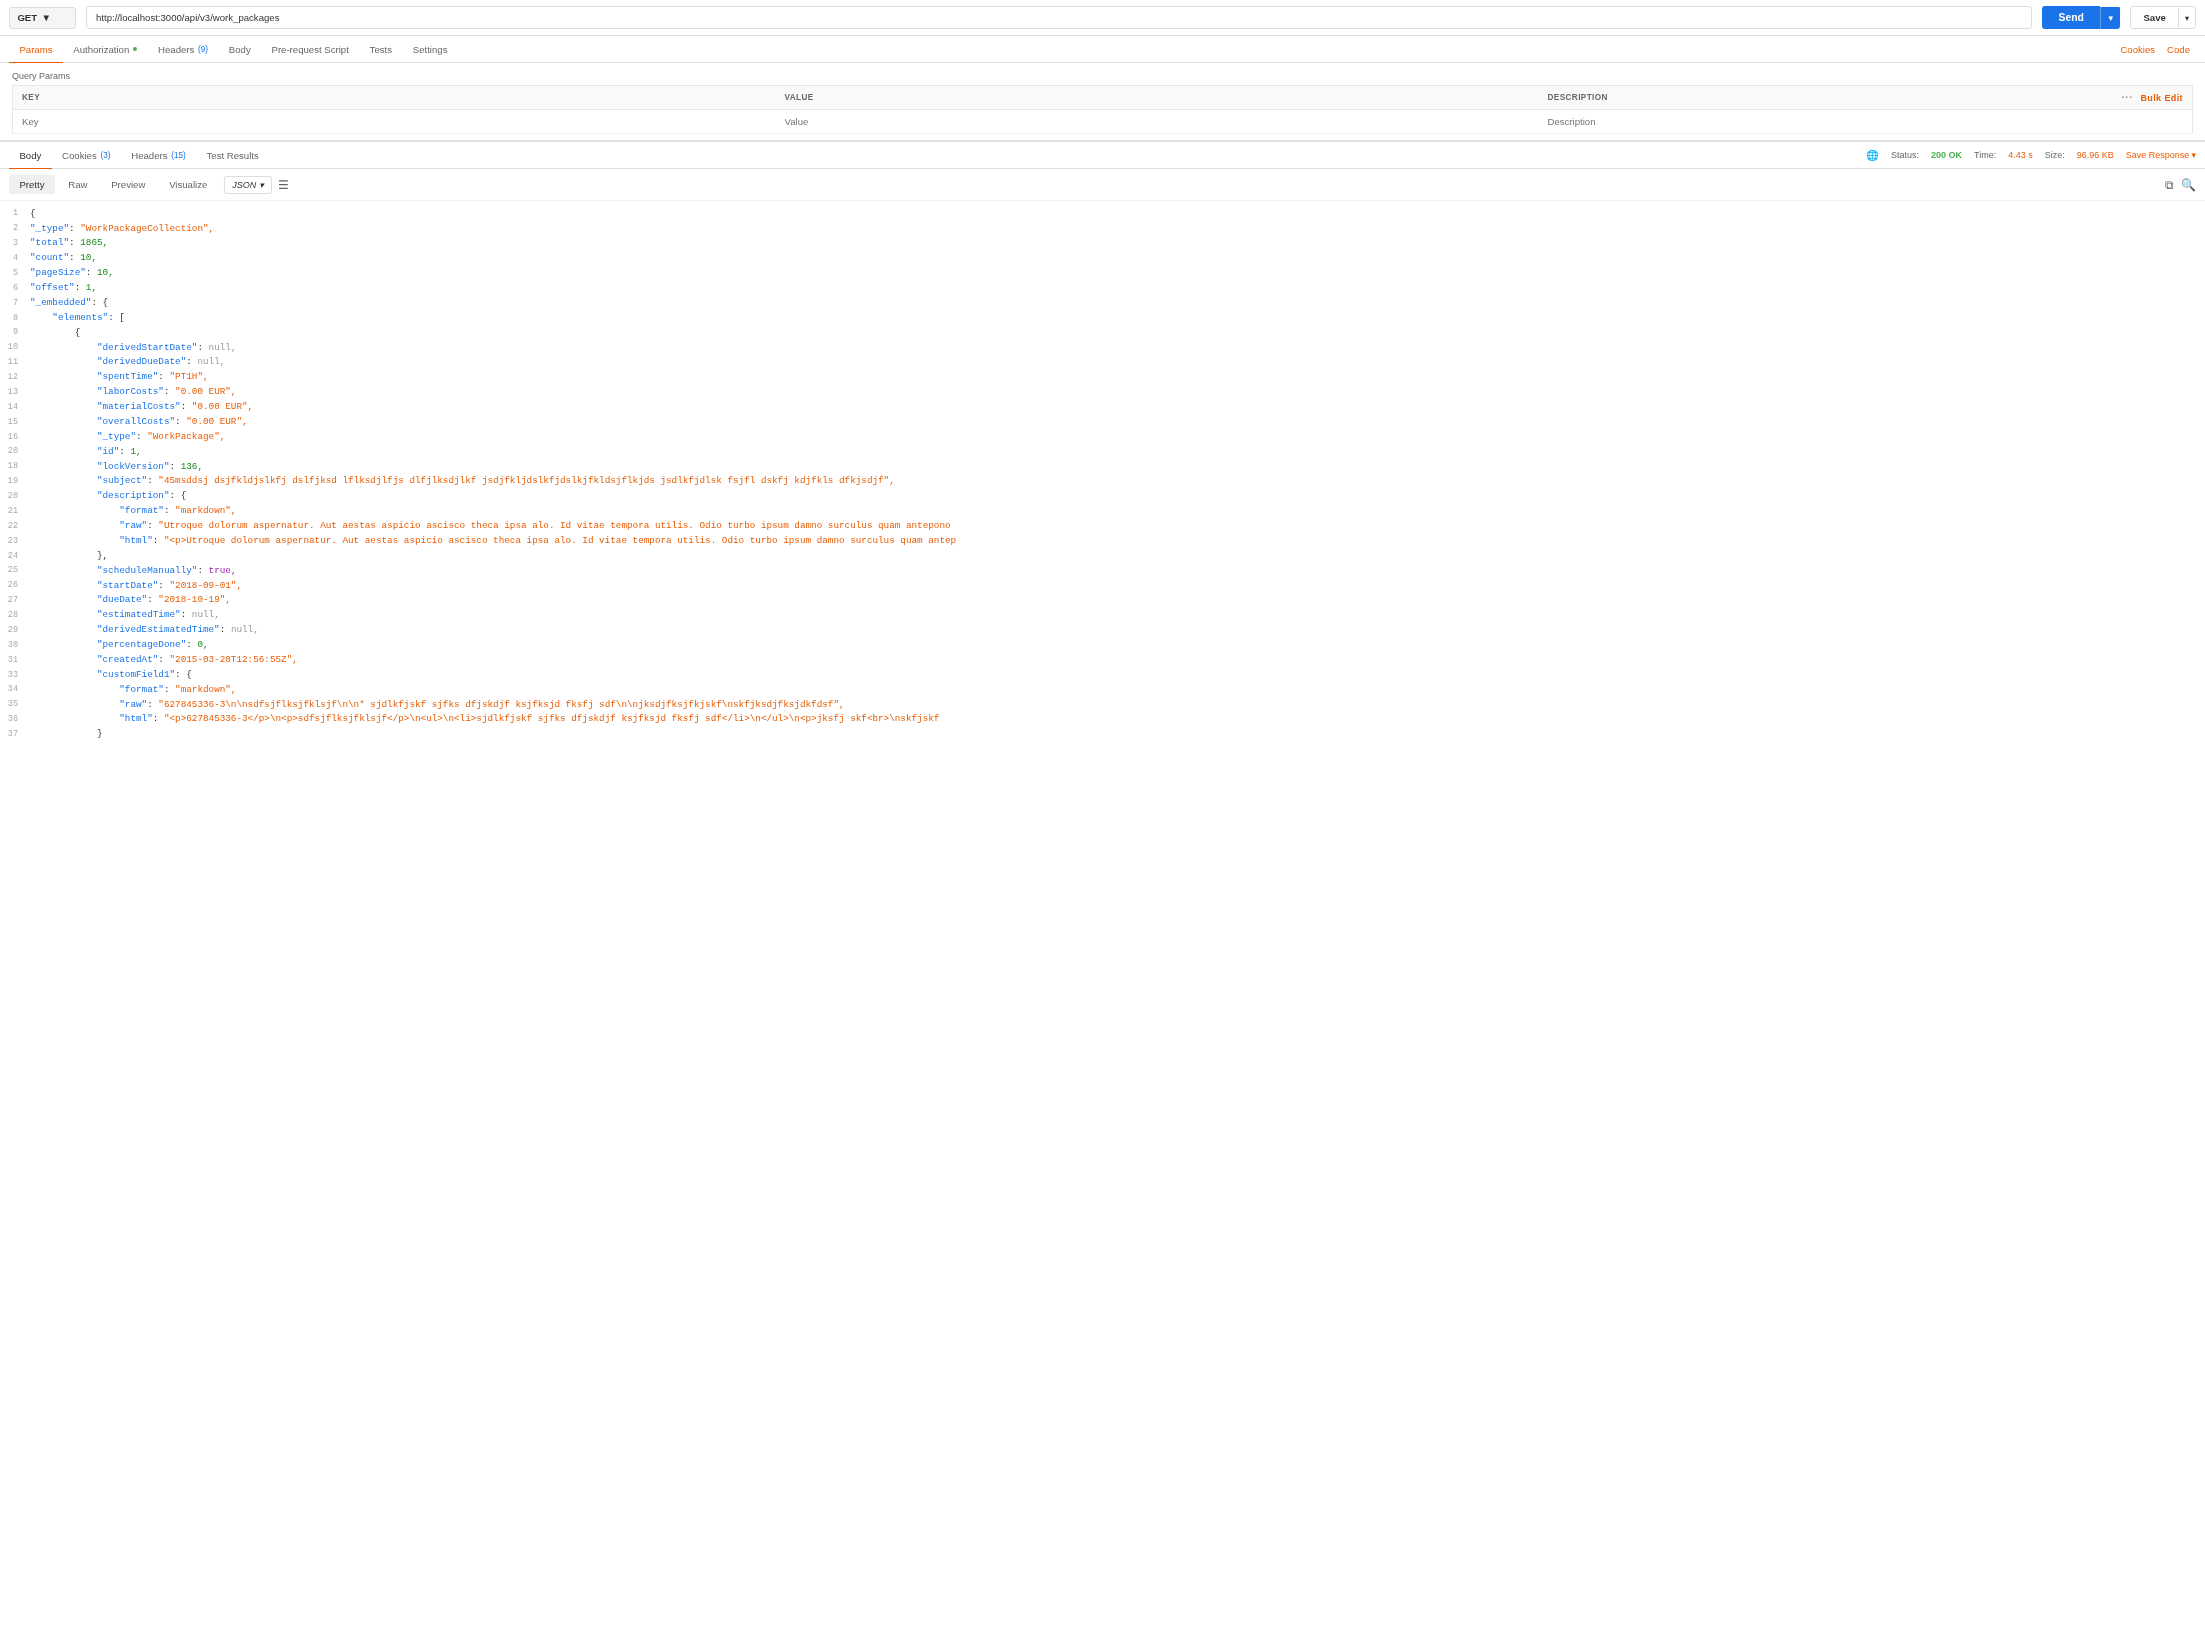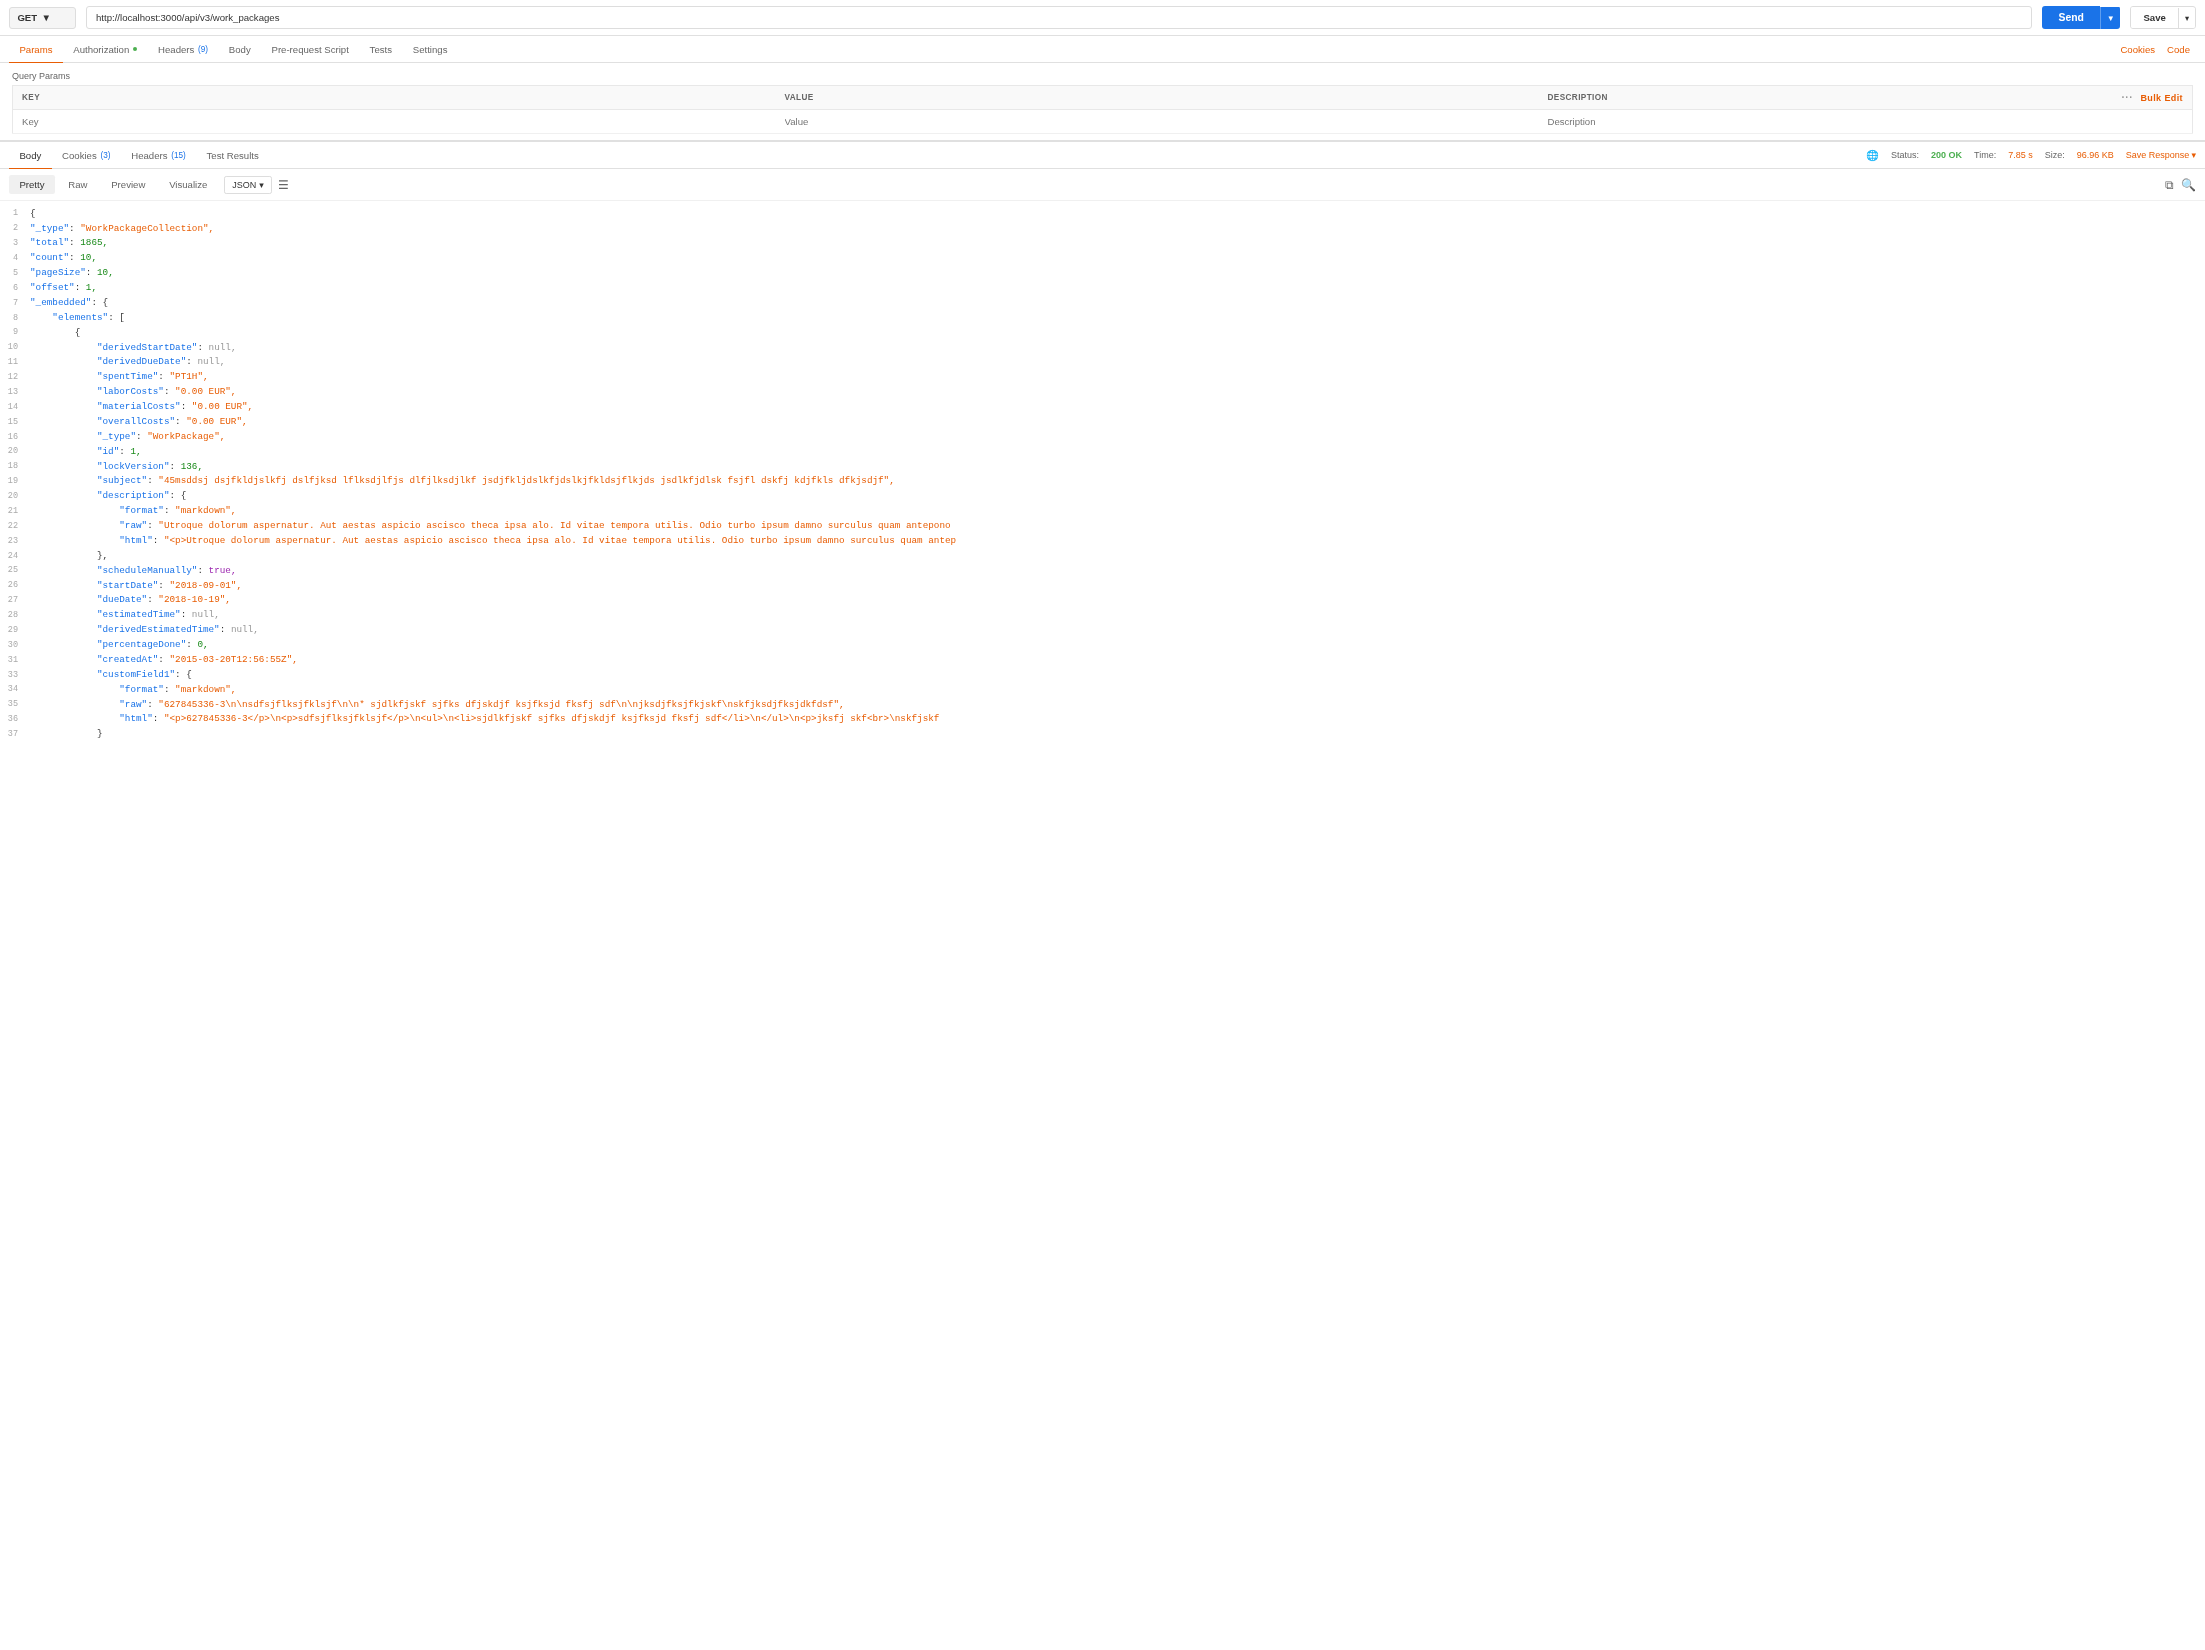--- a/index.html
+++ b/index.html
@@ -242,20 +242,21 @@
     .format-select {
       display: flex;
       align-items: center;
       border: 0.7px solid #ddd;
       border-radius: 2.2px;
       padding: 3px 7.4px;
       font-size: 9px;
       cursor: pointer;
       gap: 3px;
       margin-left: 3px;
+      font-style: italic;
     }
     .wrap-icon { color: #666; font-size: 12px; cursor: pointer; margin-left: 3px; }
     .body-controls-right {
       margin-left: auto;
       display: flex;
       gap: 7.4px;
     }
     .copy-icon, .search-icon { color: #666; font-size: 12px; cursor: pointer; }
 
     
@@ -384,21 +385,21 @@
     </div>
     <div class="resp-tab">
       <span>Test Results</span>
     </div>
     <div class="resp-tab-spacer"></div>
     <div class="resp-status-bar">
       <span style="color:#666;font-size:10.4px;">🌐</span>
       <span>Status:</span>
       <span class="status-ok">200 OK</span>
       <span>Time:</span>
-      <span class="status-time">7.85 s</span>
+      <span class="status-time">4.43 s</span>
       <span>Size:</span>
       <span class="status-size">96.96 KB</span>
       <span class="save-response-btn">
         <span>Save Response</span>
         <span>▾</span>
       </span>
     </div>
   </div>
 
   <div class="body-controls">

